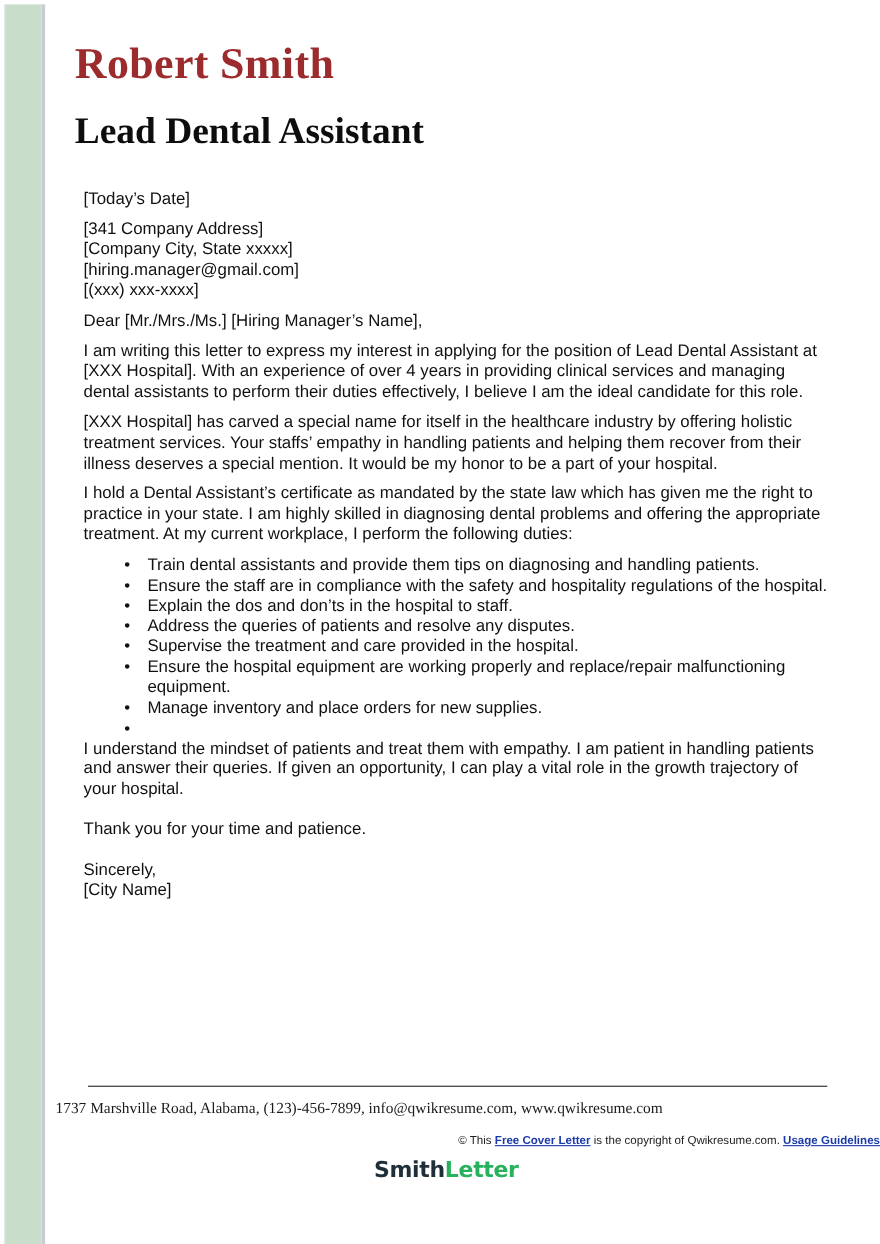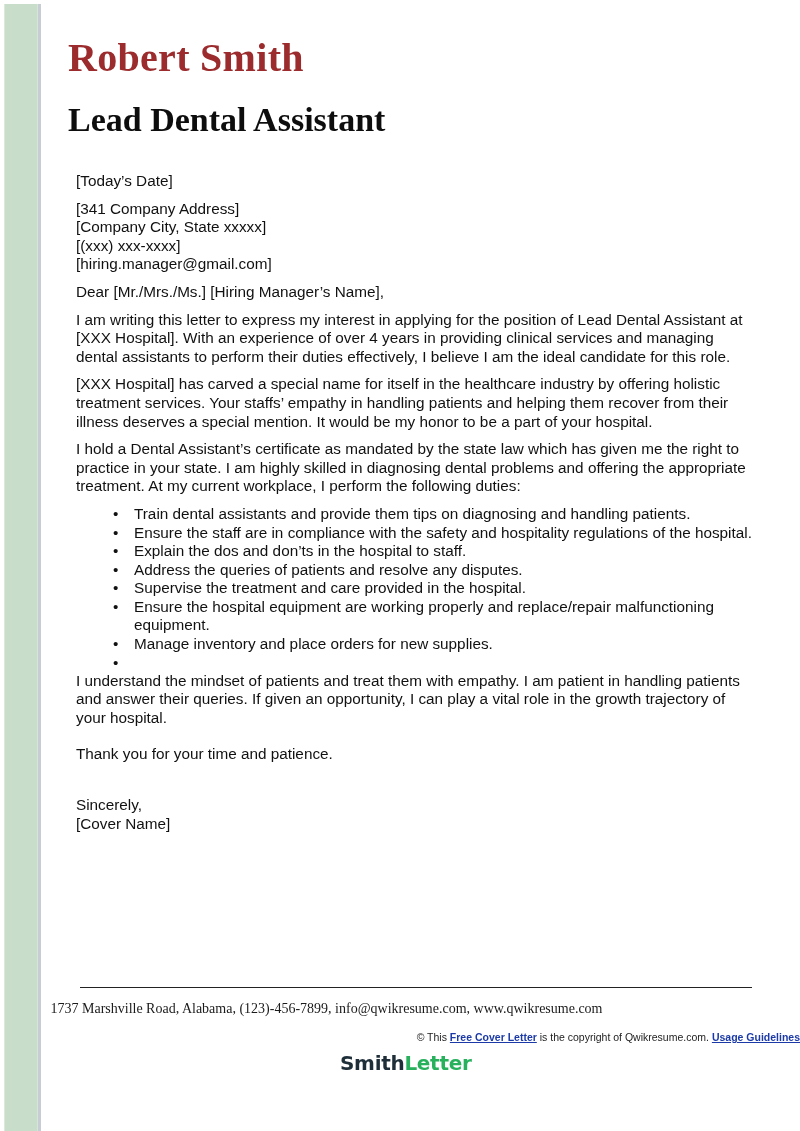--- a/index.html
+++ b/index.html
@@ -144,45 +144,45 @@
 <h1 class="name">Robert Smith</h1>
 <h2 class="job-title">Lead Dental Assistant</h2>
 
 <div class="letter">
   <div class="block">
     <div>[Today’s Date]</div>
   </div>
   <div class="block">
     <div>[341 Company Address]</div>
     <div>[Company City, State xxxxx]</div>
+    <div>[hiring.manager@gmail.com]</div>
     <div>[(xxx) xxx-xxxx]</div>
-    <div>[hiring.manager@gmail.com]</div>
   </div>
 
   <p class="gap-lg">Dear [Mr./Mrs./Ms.] [Hiring Manager’s Name],</p>
   <p>I am writing this letter to express my interest in applying for the position of Lead Dental Assistant at [XXX Hospital]. With an experience of over 4 years in providing clinical services and managing dental assistants to perform their duties effectively, I believe I am the ideal candidate for this role.</p>
   <p>[XXX Hospital] has carved a special name for itself in the healthcare industry by offering holistic treatment services. Your staffs’ empathy in handling patients and helping them recover from their illness deserves a special mention. It would be my honor to be a part of your hospital.</p>
   <p>I hold a Dental Assistant’s certificate as mandated by the state law which has given me the right to practice in your state. I am highly skilled in diagnosing dental problems and offering the appropriate treatment. At my current workplace, I perform the following duties:</p>
 
   <ul class="duties">
     <li><span class="bullet">•</span><span>Train dental assistants and provide them tips on diagnosing and handling patients.</span></li>
     <li><span class="bullet">•</span><span>Ensure the staff are in compliance with the safety and hospitality regulations of the hospital.</span></li>
     <li><span class="bullet">•</span><span>Explain the dos and don’ts in the hospital to staff.</span></li>
     <li><span class="bullet">•</span><span>Address the queries of patients and resolve any disputes.</span></li>
     <li><span class="bullet">•</span><span>Supervise the treatment and care provided in the hospital.</span></li>
     <li><span class="bullet">•</span><span>Ensure the hospital equipment are working properly and replace/repair malfunctioning equipment.</span></li>
     <li><span class="bullet">•</span><span>Manage inventory and place orders for new supplies.</span></li>
     <li><span class="bullet">•</span></li>
   </ul>
 
   <p class="p-top" style="margin-top:18px;">I understand the mindset of patients and treat them with empathy. I am patient in handling patients and answer their queries. If given an opportunity, I can play a vital role in the growth trajectory of your hospital.</p>
   <p style="margin-top:18px;">Thank you for your time and patience.</p>
-  <div style="margin-top:32px;">
+  <div style="margin-top:18px;">
     <div>Sincerely,</div>
-    <div>[Cover Name]</div>
+    <div>[City Name]</div>
   </div>
 </div>
 
 <div class="footer-rule"></div>
 <div class="footer-address">1737 Marshville Road, Alabama, (123)-456-7899, info@qwikresume.com, www.qwikresume.com</div>
 
 <div class="copyright">
   <span>© This </span><a href="#">Free Cover Letter</a><span> is the copyright of Qwikresume.com. </span><a href="#">Usage Guidelines</a>
 </div>
 

